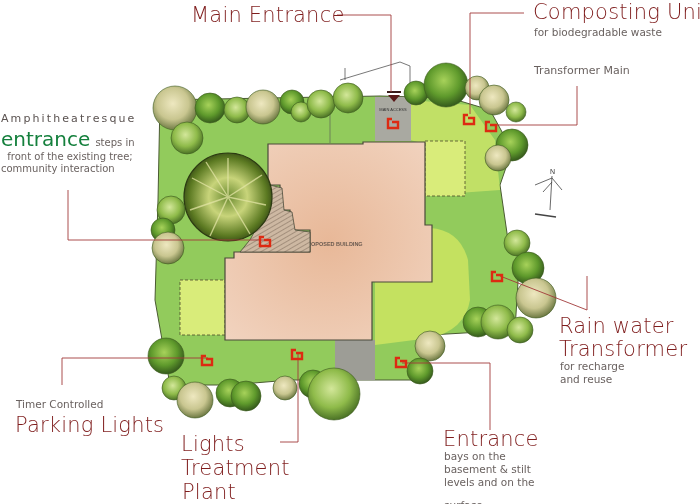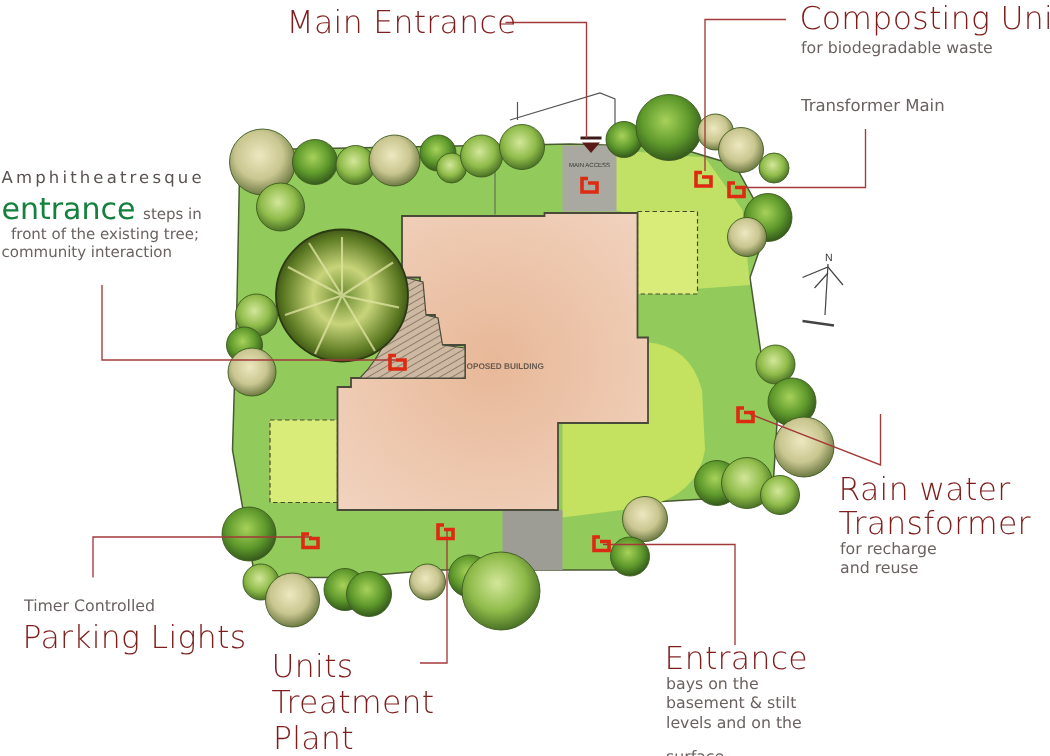--- a/index.html
+++ b/index.html
@@ -173,21 +173,21 @@
 </div>
 
 <div class="label big" style="left:559px;top:315px;">Rain water</div>
 <div class="label big" style="left:559px;top:338px;">Transformer</div>
 <div class="label small" style="left:560px;top:361px;">for recharge</div>
 <div class="label small" style="left:560px;top:374px;">and reuse</div>
 
 <div class="label small" style="left:16px;top:399px;">Timer Controlled</div>
 <div class="label big" style="left:15px;top:414px;">Parking Lights</div>
 
-<div class="label big" style="left:181px;top:433px;">Units</div>
+<div class="label big" style="left:181px;top:433px;">Lights</div>
 <div class="label big" style="left:181px;top:457px;">Treatment</div>
 <div class="label big" style="left:182px;top:481px;">Plant</div>
 
 <div class="label big" style="left:443px;top:428px;">Entrance</div>
 <div class="label small" style="left:444px;top:451px;">bays on the</div>
 <div class="label small" style="left:444px;top:464px;">basement &amp; stilt</div>
 <div class="label small" style="left:444px;top:477px;">levels and on the</div>
 <div class="label small" style="left:444px;top:500px;">surface</div>
 
 </body></html>

